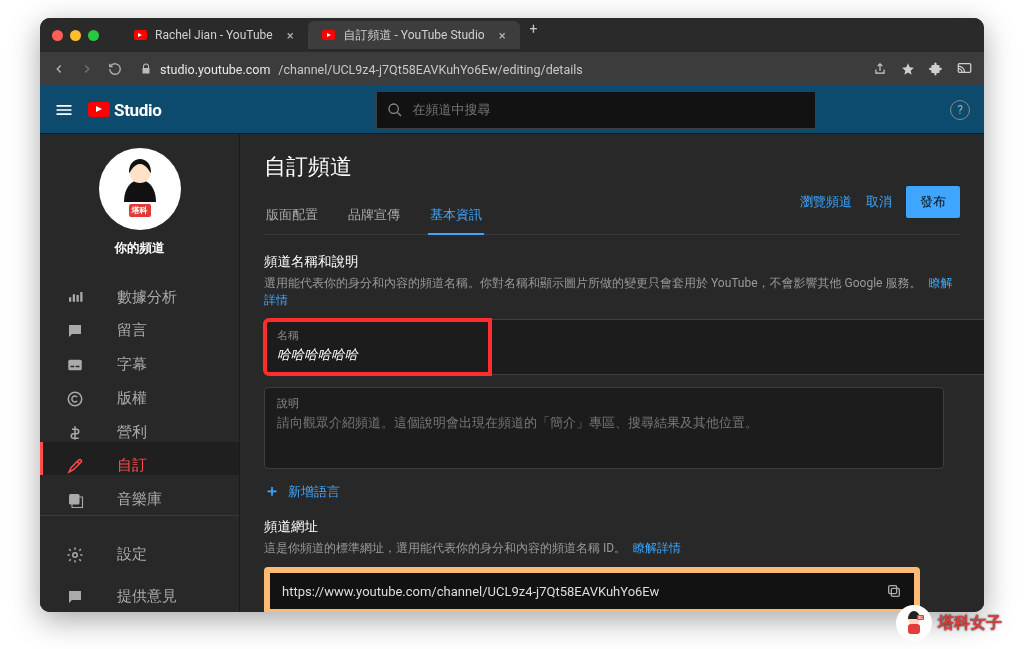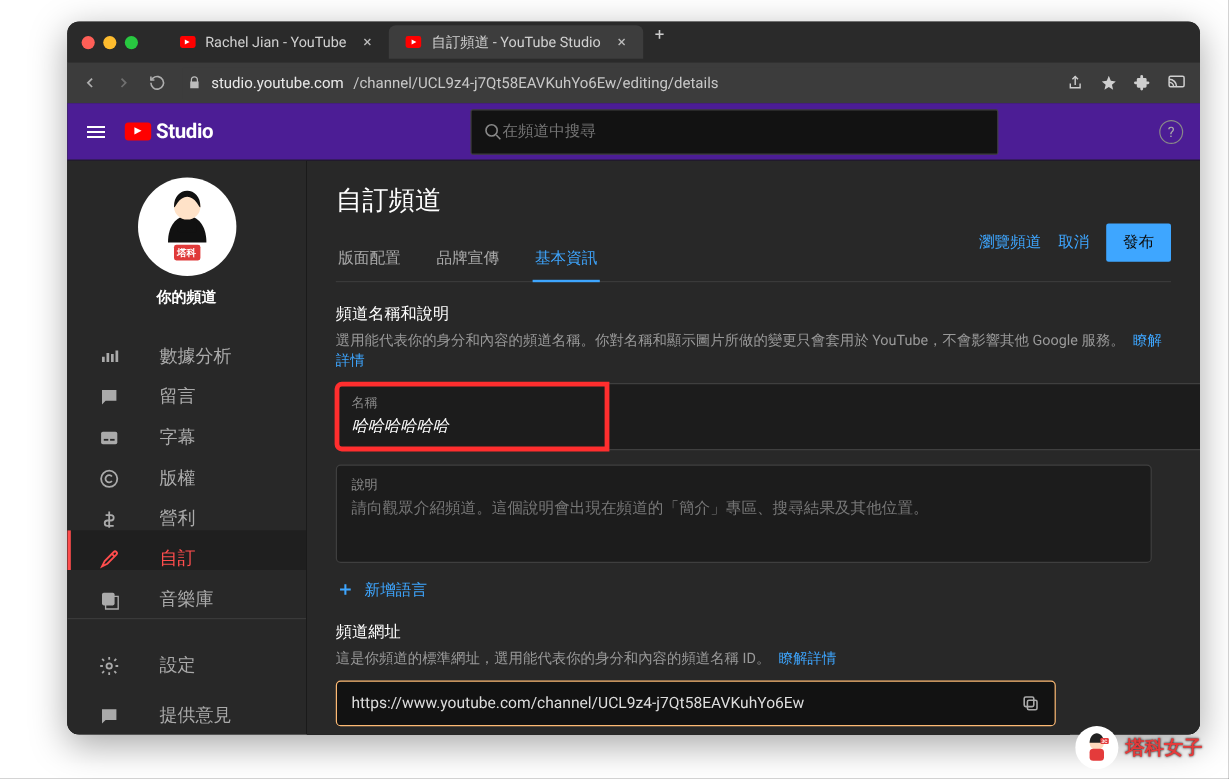--- a/index.html
+++ b/index.html
@@ -1,19 +1,19 @@
 <!DOCTYPE html>
 <html><head>
 <meta charset="utf-8">
 <style>
 * { margin: 0; padding: 0; box-sizing: border-box; font-family: Roboto, Arial, sans-serif; }
 body { background: #fff; width: 1024px; height: 649px; overflow: hidden; }
 
 .window {
-  position: absolute; left: 56px; top: 18px; width: 944px; height: 594px;
+  position: absolute; left: 40px; top: 18px; width: 944px; height: 594px;
   background: #202020; border-radius: 10px; overflow: hidden;
   box-shadow: 0 8px 30px rgba(0,0,0,.35);
 }
 .titlebar { height: 34px; background: #2a2a2a; display: flex; align-items: center; padding: 0 12px; gap: 10px; }
 .traffic { display: flex; gap: 7px; }
 .dot { width: 11px; height: 11px; border-radius: 50%; }
 .dot.r { background:#ff5f57;} .dot.y{background:#febc2e;} .dot.g{background:#28c840;}
 .tabs { display:flex; gap:0; margin-left:10px; }
 .tab { display:flex; align-items:center; gap:8px; height:28px; padding:0 14px; font-size:12px; color:#d0d0d0; border-radius:6px 6px 0 0; position:relative; }
 .tab.active{ background:#3d3d3d; }
@@ -23,27 +23,27 @@
 .yt-fav::after{content:"";position:absolute;left:4.5px;top:2.5px;border-left:4px solid #fff;border-top:2.5px solid transparent;border-bottom:2.5px solid transparent;}
 .newtab{ color:#ccc; font-size:14px; padding:0 10px; }
 
 .addrbar{ height:34px; background:#3c3c3c; display:flex; align-items:center; padding:0 12px; gap:14px; }
 .nav-ico{ color:#aeaeae; font-size:14px; display:inline-flex; }
 .url-field{ flex:1; height:26px; background:#3c3c3c; display:flex; align-items:center; gap:8px; padding:0 4px; font-size:12.5px; color:#c8c8c8; }
 .url-host{ color:#e8e8e8; }
 .right-icons{ display:flex; gap:14px; color:#cfcfcf; font-size:14px; }
 
 .app { display:flex; flex-direction:column; height:calc(100% - 68px); background:#282828;}
-.app-header{ height:48px; background:#4c1d95; display:flex; align-items:center; padding:0 14px; gap:14px; border-bottom:1px solid #1a1a1a;}
+.app-header{ height:48px; background:#0c4a6e; display:flex; align-items:center; padding:0 14px; gap:14px; border-bottom:1px solid #1a1a1a;}
 .menu-ico{ color:#fff; }
 .logo{ display:flex; align-items:center; gap:4px; }
 .logo-yt{ width:22px; height:15px; background:#ff0000; border-radius:3px; position:relative; }
 .logo-yt::after{content:"";position:absolute;left:8px;top:4px;border-left:6px solid #fff;border-top:3.5px solid transparent;border-bottom:3.5px solid transparent;}
 .logo-text{ color:#fff; font-weight:700; font-size:17px; letter-spacing:-.3px;}
-.search-wrap{ margin-left:200px; display:flex; align-items:center; height:32px; border:1px solid #3f3f3f; border-radius:2px; width:440px; padding:18px 10px; background:#121212;}
+.search-wrap{ margin-left:200px; display:flex; align-items:center; height:32px; border:1px solid #3f3f3f; border-radius:2px; width:440px; padding:18px 10px; gap:10px; background:#121212;}
 .search-wrap input{ background:transparent; border:none; outline:none; color:#aaa; font-size:13px; flex:1;}
 .help-ico{ margin-left:auto; color:#aaa; width:20px;height:20px;border:1.5px solid #888;border-radius:50%;display:flex;align-items:center;justify-content:center;font-size:12px;}
 
 .body{ display:flex; height:calc(100% - 48px); }
 .sidebar{ width:200px; background:#282828; border-right:1px solid #1a1a1a; display:flex; flex-direction:column; overflow-y:auto;}
 .channel-block{ display:flex; flex-direction:column; align-items:center; padding:14px 0 16px; }
 .avatar{ width:82px; height:82px; border-radius:50%; background:#fff; display:flex; align-items:center; justify-content:center; position:relative; overflow:hidden;}
 .avatar svg{position:absolute;top:8px;}
 .avatar-label{ position:absolute; bottom:13px; background:#e03a3a;color:#fff;font-size:8px;padding:1px 3px;border-radius:2px;font-weight:700;}
 .channel-block .lbl{ color:#fff; font-size:12.5px; font-weight:600; margin-top:10px; }
@@ -73,21 +73,21 @@
 .field-label{ color:#8a8a8a; font-size:11px; margin-bottom:3px;}
 .field-value{ color:#fff; font-size:13.5px;font-style:italic; }
 .field-placeholder{ color:#777; font-size:13px; }
 .desc-box{ min-height:82px; width:680px;}
 .name-row{ width:784px; border:1px solid #3f3f3f; border-radius:4px; background:#1c1c1c; margin-bottom:12px; display:flex;}
 .name-row .rest{ flex:1; padding:8px 12px 10px;}
 
 .add-lang{ color:#3ea6ff; font-size:13px; display:flex; align-items:center; gap:8px; margin:8px 0 16px; cursor:pointer;}
 .add-lang .plus{ font-size:16px; font-weight:600;}
 
-.url-box{ width:600px; border:1px solid #fdba74; border-radius:4px; padding:10px 12px; background:#121212; color:#ddd; font-size:13px; display:flex; align-items:center; justify-content:space-between;gap:30px;}
+.url-box{ width:656px; border:6px solid #fdba74; border-radius:4px; padding:10px 12px; background:#121212; color:#ddd; font-size:13px; display:flex; align-items:center; justify-content:space-between;gap:30px;}
 .copy-ico{ color:#aaa;}
 
 .watermark{ position:absolute; right:22px; bottom:8px; display:flex; align-items:center; gap:6px; }
 .wm-badge{ width:36px;height:36px;border-radius:50%;background:#fff;display:flex;align-items:center;justify-content:center;}
 .wm-text{ color:#e43b3b; font-size:16px; font-weight:700; text-shadow:0 0 2px #000;}
 
 svg{display:block;}
 </style>
 </head>
 <body>

